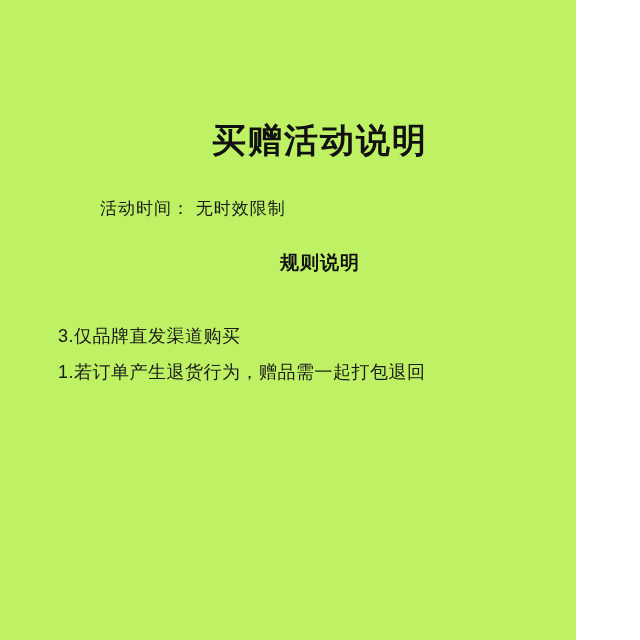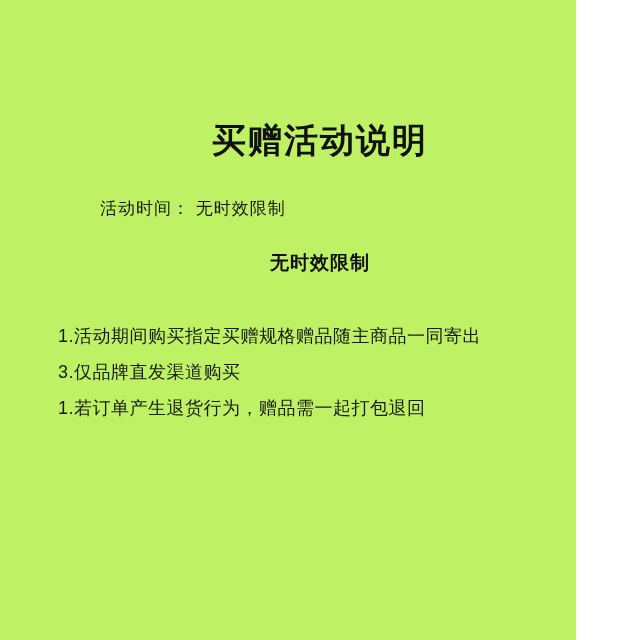--- a/index.html
+++ b/index.html
@@ -70,21 +70,20 @@
 </style>
 </head>
 <body>
 
 <div class="page">
 
   <div class="title">买赠活动说明</div>
 
   <div class="meta-line">活动时间： 无时效限制</div>
 
-  <div class="section-heading">无时效限制</div>
+  <div class="section-heading">规则说明</div>
 
   <div class="rules">
-    <div class="rule-item">1.活动期间购买指定买赠规格赠品随主商品一同寄出</div>
     <div class="rule-item">3.仅品牌直发渠道购买</div>
     <div class="rule-item">1.若订单产生退货行为，赠品需一起打包退回</div>
   </div>
 
 </div>
 
 </body></html>

